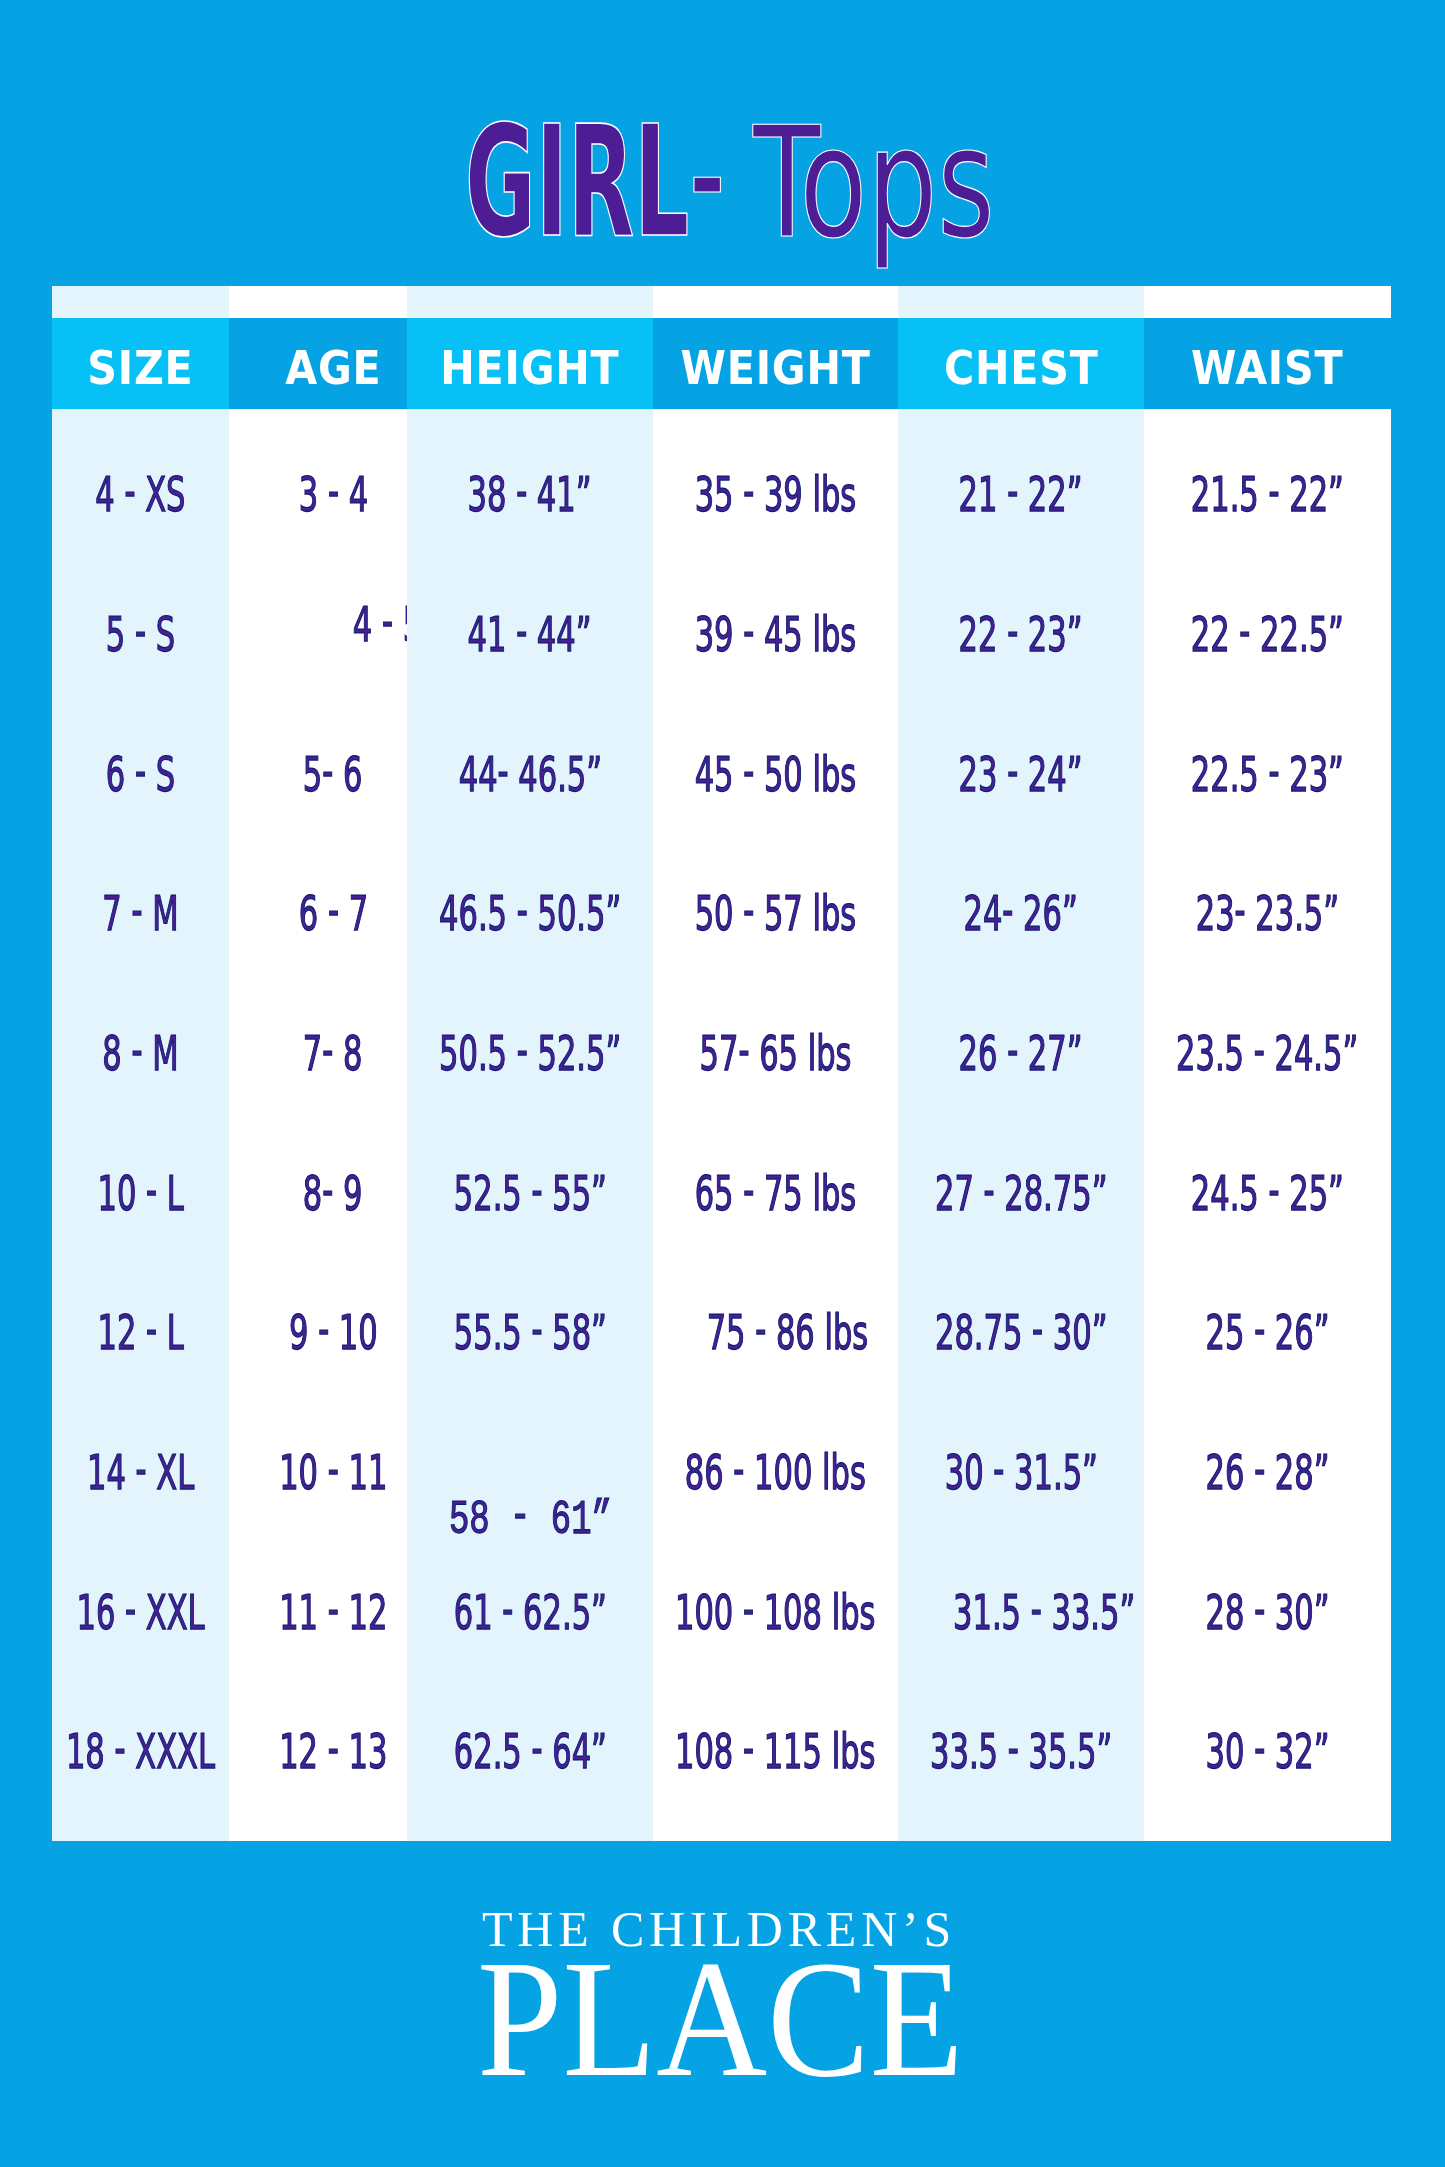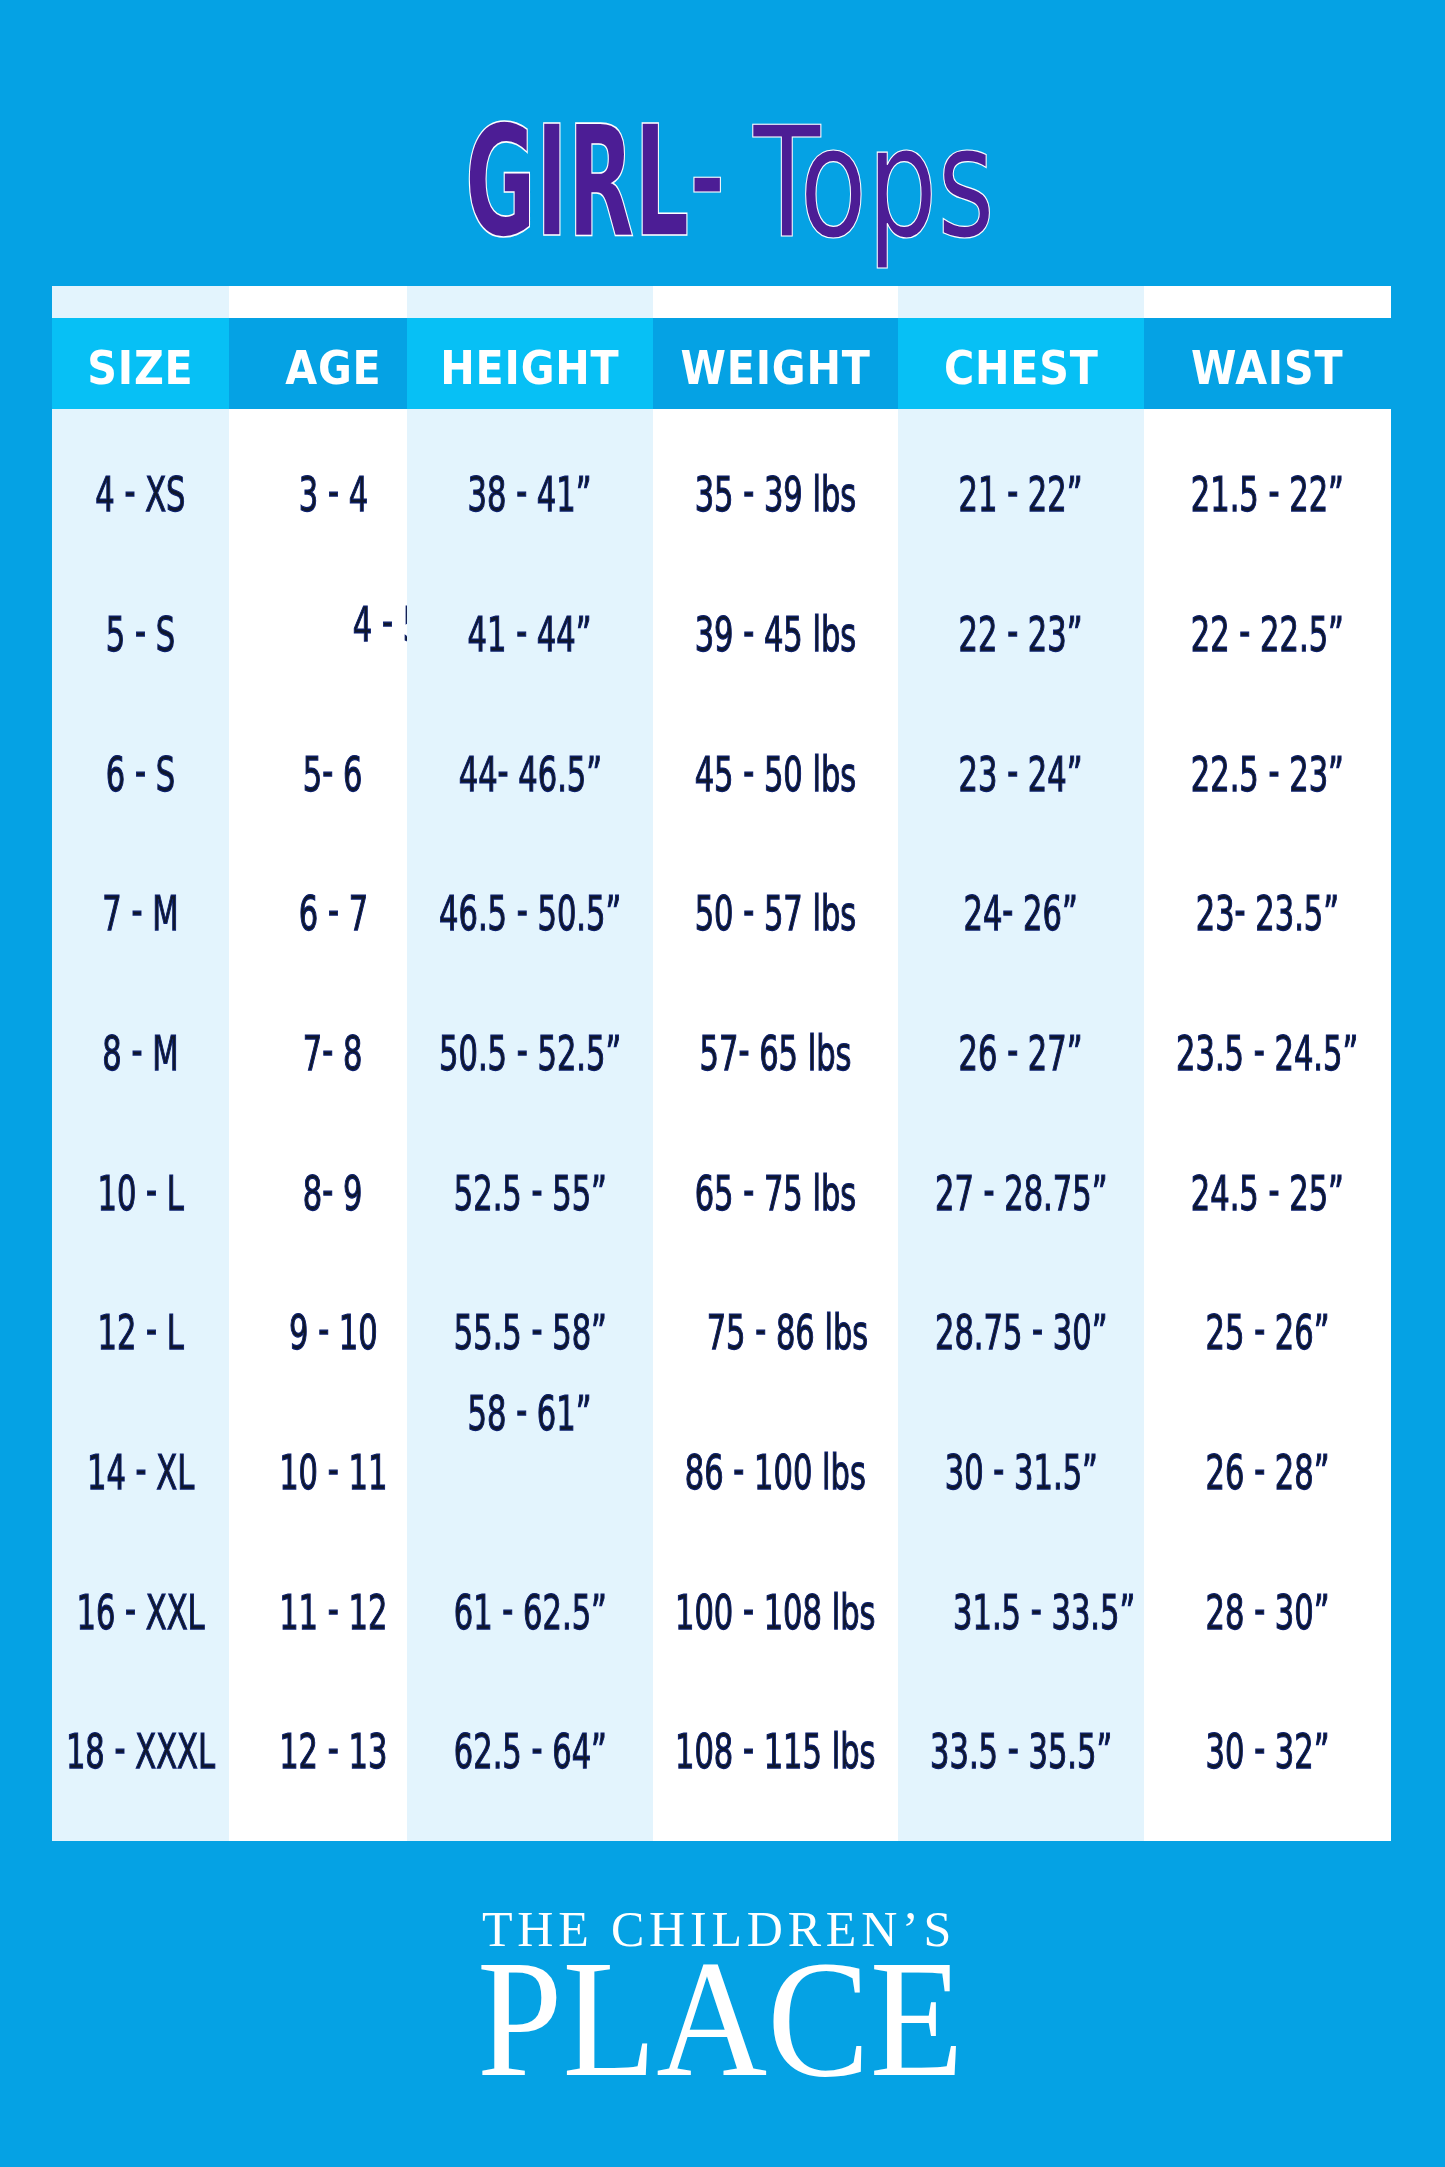--- a/index.html
+++ b/index.html
@@ -60,21 +60,21 @@
     font-size:47px;
     line-height:1;
     white-space:nowrap;
   }
   .hdr span{display:inline-block;transform:scaleX(0.975);letter-spacing:0.8px;}
 
   .cell{
     position:absolute;left:0;right:0;
     height:0;
     display:flex;align-items:center;justify-content:center;
-    color:#0f172a;
+    color:#4c1d95;
     font-weight:normal;
     font-stretch:condensed;
     font-size:48.5px;
     line-height:1;
     white-space:nowrap;
   }
   .cell > span{display:inline-block;transform:scaleX(0.70);-webkit-text-stroke:1.25px #0c2070;}
   .cell .dash{display:inline-block;transform:none;position:relative;top:-4px;}
 
   
@@ -204,21 +204,21 @@
         </div>
         <div class="cell" style="top: 737.3px; height: 60px;">
           <span>50.5 <span class="dash">-</span> 52.5”</span>
         </div>
         <div class="cell" style="top: 877px; height: 60px;">
           <span>52.5 <span class="dash">-</span> 55”</span>
         </div>
         <div class="cell" style="top: 1016.7px; height: 60px;">
           <span>55.5 <span class="dash">-</span> 58”</span>
         </div>
-        <div class="cell" style="top: 1097px; height: 60px;">
+        <div class="cell" style="top: 1205px; height: 60px; font-family: Liberation Mono, monospace;">
           <span>58 <span class="dash">-</span> 61”</span>
         </div>
         <div class="cell" style="top: 1296px; height: 60px;">
           <span>61 <span class="dash">-</span> 62.5”</span>
         </div>
         <div class="cell" style="top: 1435.7px; height: 60px;">
           <span>62.5 <span class="dash">-</span> 64”</span>
         </div>
       </div>
       <div class="col" style="left: 601px; width: 245px;">

